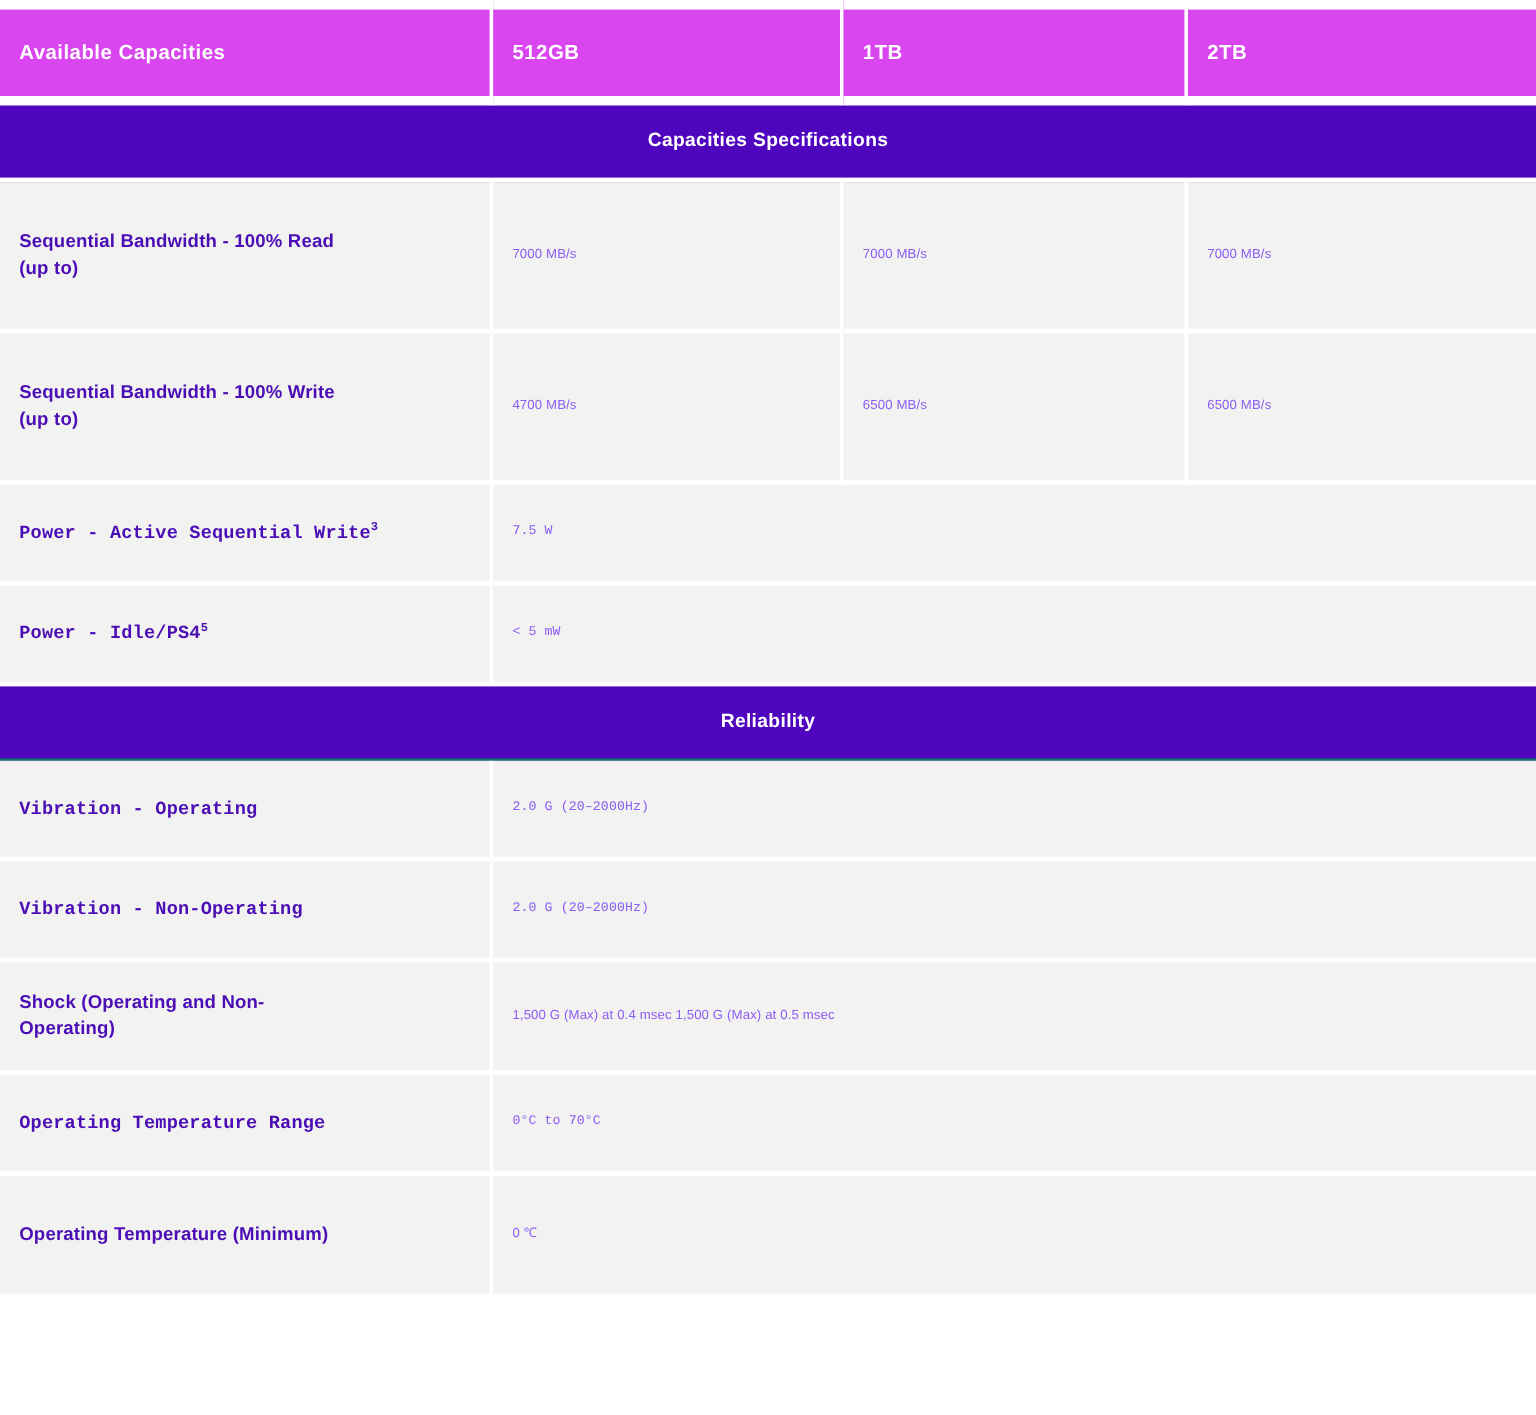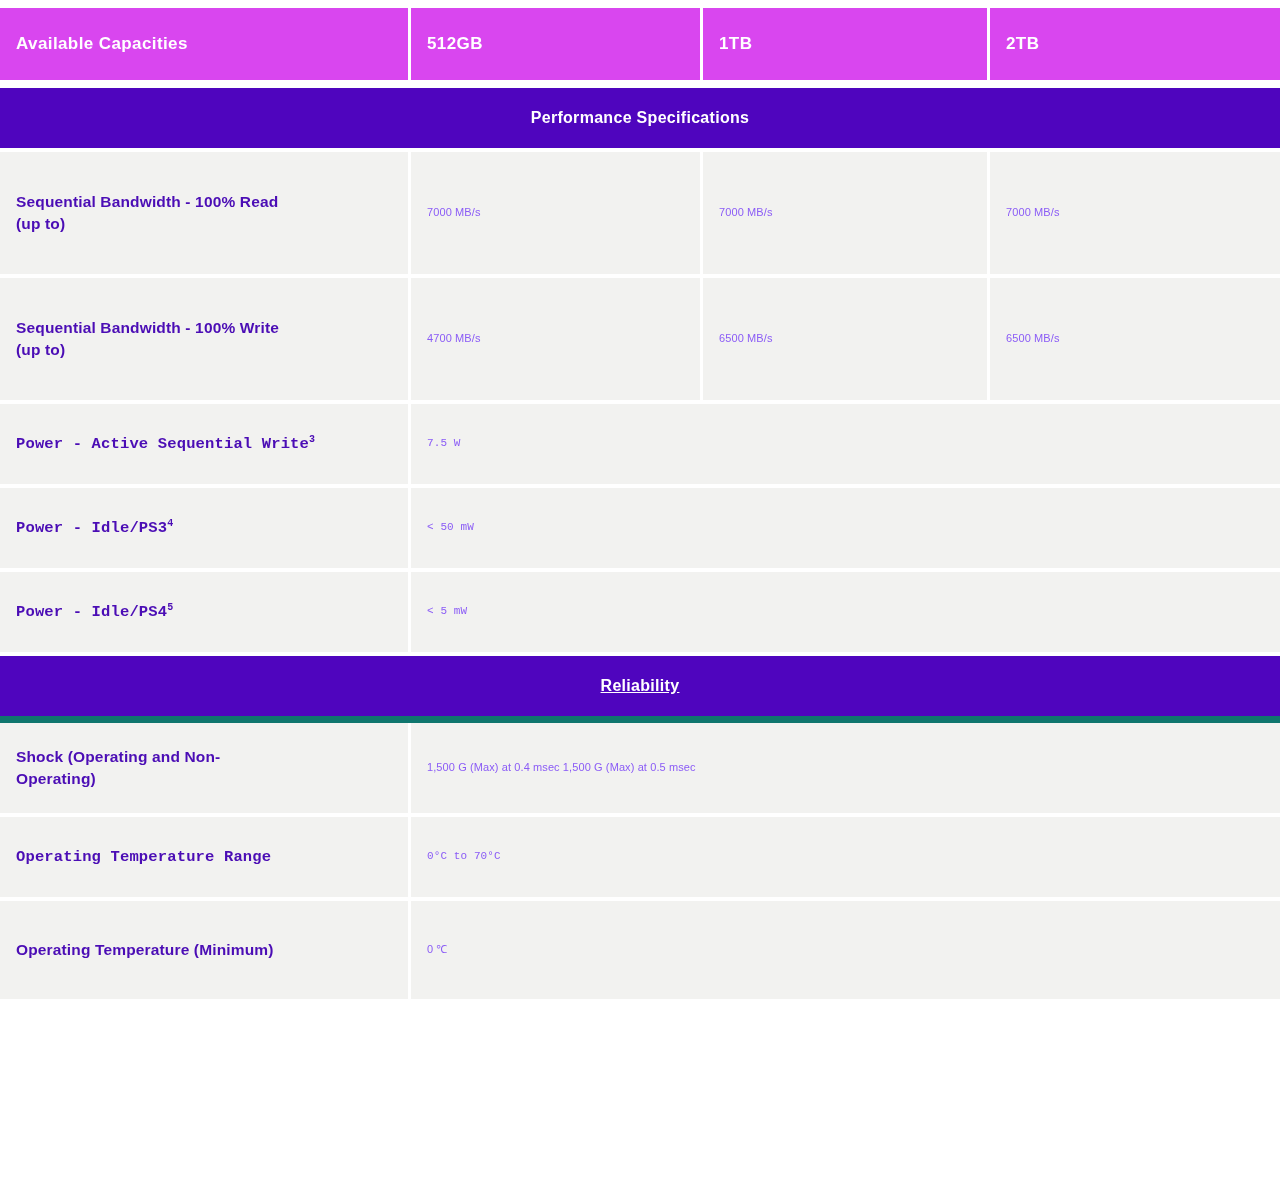--- a/index.html
+++ b/index.html
@@ -48,21 +48,21 @@
     color: #ffffff;
     font-size: 16px;
     font-weight: bold;
     letter-spacing: 0.3px;
     text-align: center;
     height: 60px;
     vertical-align: middle;
     padding: 0;
     border-bottom: 4px solid #ffffff;
   }
-  .section-row.tight td { border-bottom: 7px solid #0f766e; text-decoration: underline; }
+  .section-row.tight td { border-bottom: 2px solid #0f766e; }
 
   
   .data-row td {
     background: #f2f2f0;
     vertical-align: middle;
     border-bottom: 4px solid #ffffff;
     border-right: 3px solid #ffffff;
     padding: 14px 16px;
   }
   .data-row td.last { border-right: none; }
@@ -107,21 +107,21 @@
   <tbody>
 
     <tr class="head-row">
       <td>Available Capacities</td>
       <td>512GB</td>
       <td>1TB</td>
       <td class="last">2TB</td>
     </tr>
 
     <tr class="section-row">
-      <td colspan="4">Performance Specifications</td>
+      <td colspan="4">Capacities Specifications</td>
     </tr>
 
     <tr class="data-row h-tall">
       <td class="lbl">
         <span>Sequential Bandwidth - 100% Read</span><br>
         <span>(up to)</span>
       </td>
       <td class="val">7000 MB/s</td>
       <td class="val">7000 MB/s</td>
       <td class="val last">7000 MB/s</td>
@@ -135,35 +135,39 @@
       <td class="val">4700 MB/s</td>
       <td class="val">6500 MB/s</td>
       <td class="val last">6500 MB/s</td>
     </tr>
 
     <tr class="data-row h-mid">
       <td class="lbl"><span>Power - Active Sequential Write</span><span class="sup">3</span></td>
       <td class="val last" colspan="3">7.5 W</td>
     </tr>
 
-    <tr class="data-row h-mid">
-      <td class="lbl"><span>Power - Idle/PS3</span><span class="sup">4</span></td>
-      <td class="val last" colspan="3">&lt; 50 mW</td>
-    </tr>
 
     <tr class="data-row h-mid">
       <td class="lbl"><span>Power - Idle/PS4</span><span class="sup">5</span></td>
       <td class="val last" colspan="3">&lt; 5 mW</td>
     </tr>
 
     <tr class="section-row tight">
       <td colspan="4">Reliability</td>
     </tr>
 
+    <tr class="data-row h-mid">
+      <td class="lbl">Vibration - Operating</td>
+      <td class="val last" colspan="3">2.0 G (20–2000Hz)</td>
+    </tr>
 
+    <tr class="data-row h-mid">
+      <td class="lbl wide-spacing">Vibration - Non-Operating</td>
+      <td class="val last" colspan="3">2.0 G (20–2000Hz)</td>
+    </tr>
 
     <tr class="data-row h-std">
       <td class="lbl">
         <span>Shock (Operating and Non-</span><br>
         <span>Operating)</span>
       </td>
       <td class="val last" colspan="3">1,500 G (Max) at 0.4 msec 1,500 G (Max) at 0.5 msec</td>
     </tr>
 
     <tr class="data-row h-mid">

